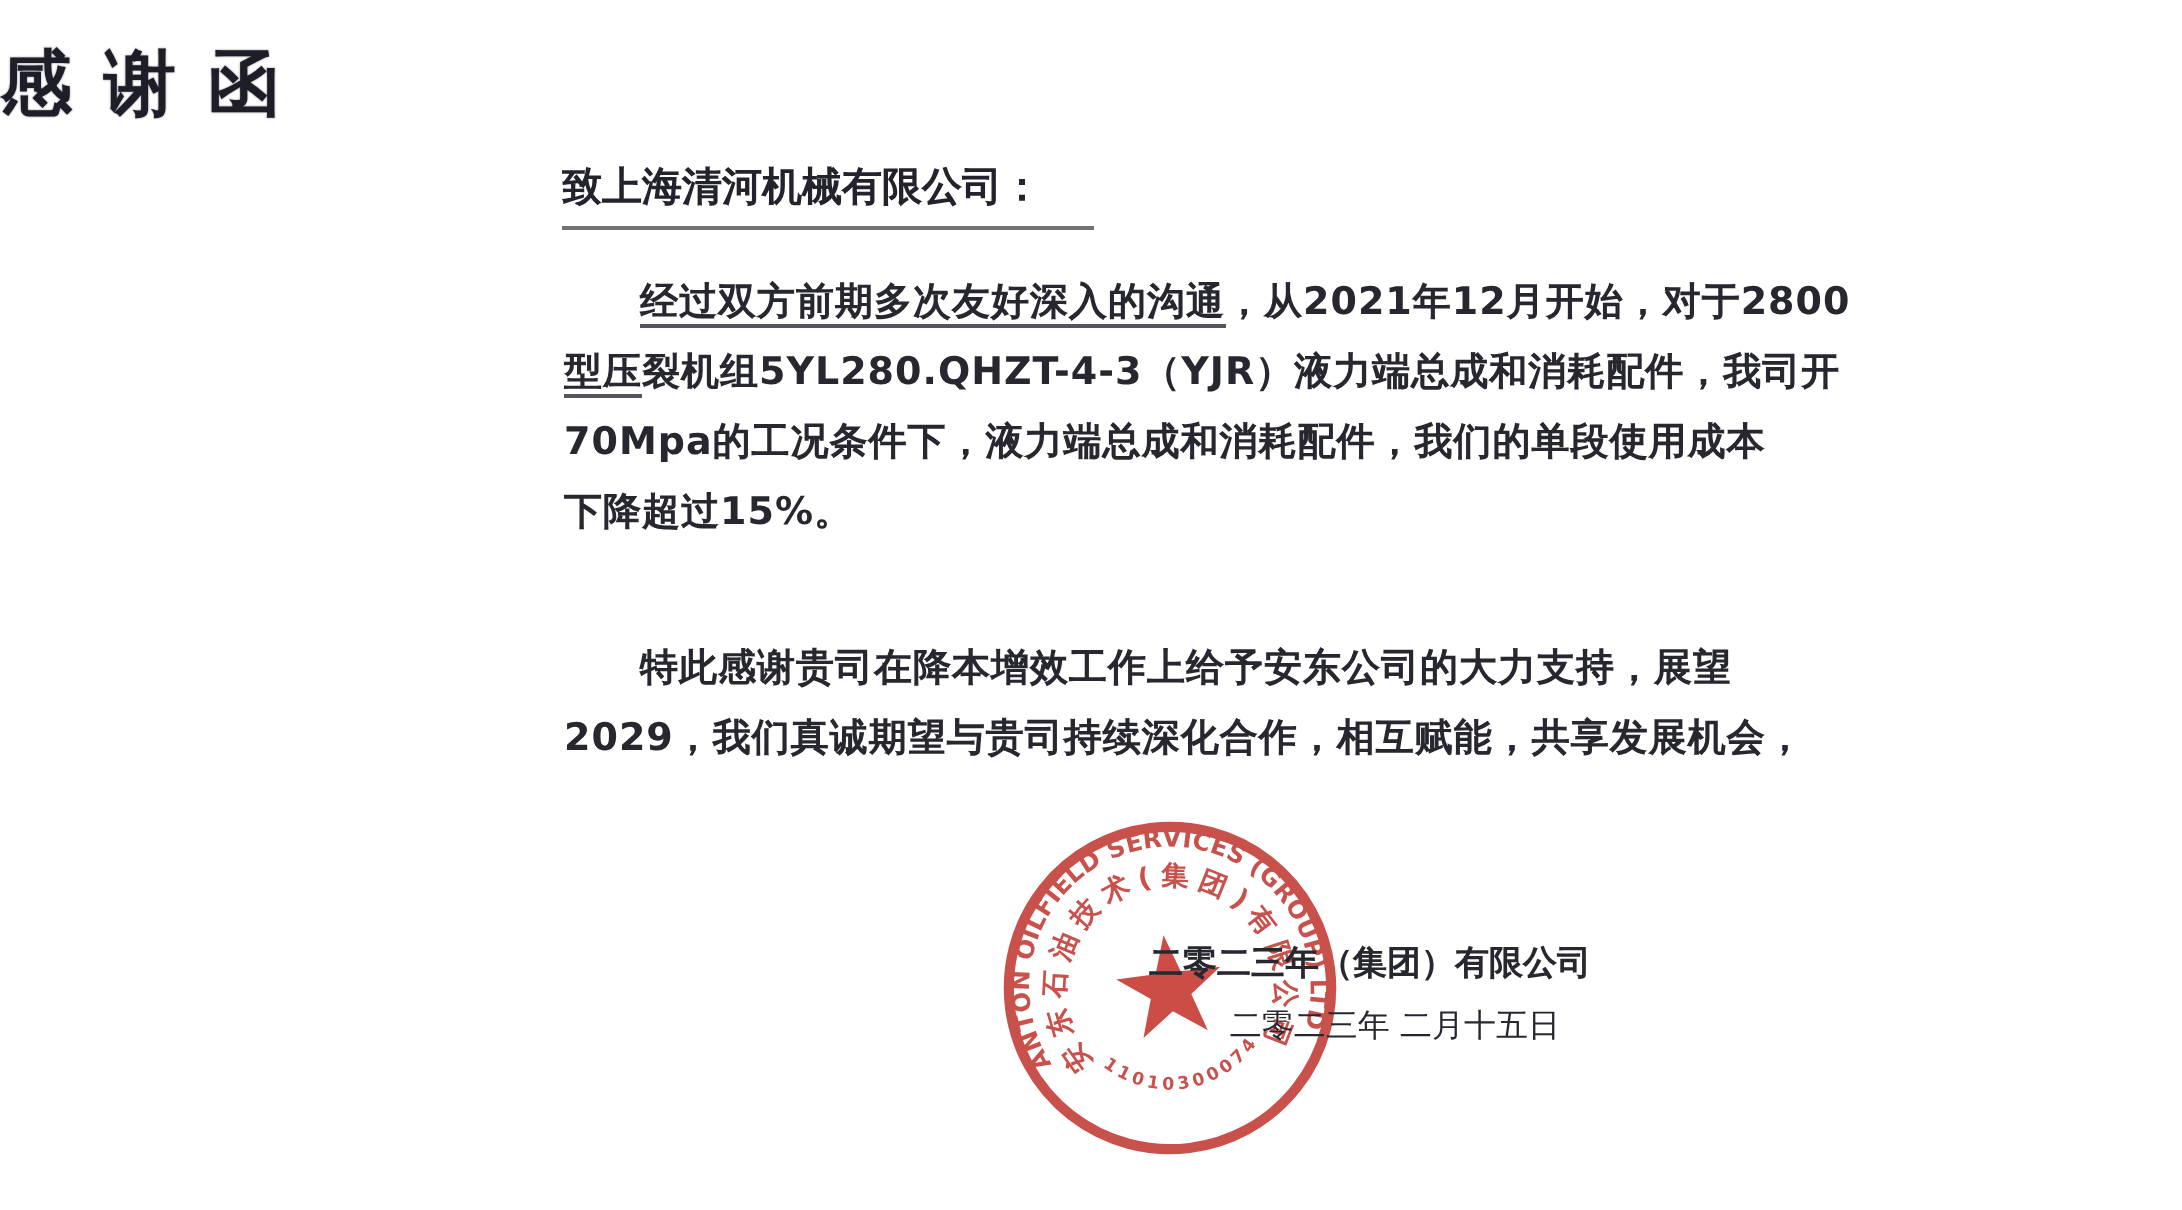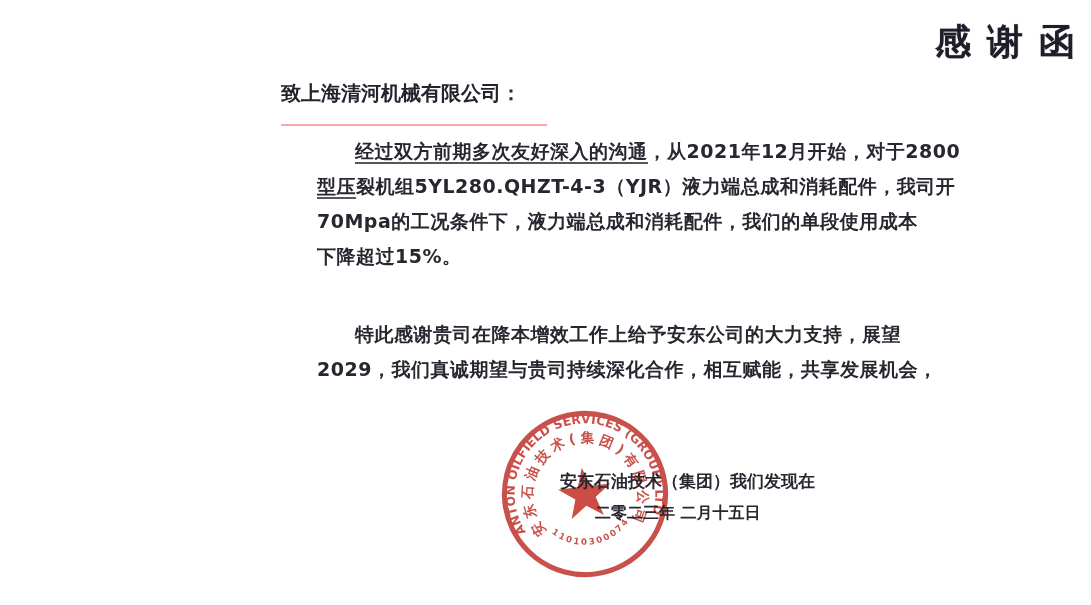--- a/index.html
+++ b/index.html
@@ -9,76 +9,76 @@
     width: 1091px;
     height: 605px;
     background: #ffffff;
     overflow: hidden;
     font-family: "DejaVu Sans", "Liberation Sans", sans-serif;
     color: #26272f;
   }
   .letter-title {
     position: absolute;
     left: 0; right: 0; top: 18px;
-    text-align: right;
+    text-align: left;
     font-size: 36px;
     font-weight: 900;
     letter-spacing: 16px;
     color: #1d1e28;
     text-shadow: 0 0 1px rgba(20,20,35,.6);
   }
   .salutation {
     position: absolute;
     left: 281px; top: 80px;
     font-size: 20px;
     font-weight: 700;
     color: #22232d;
   }
   .salutation .u {
-    border-bottom: 2px solid #fca5a5;
+    border-bottom: 2px solid #737373;
     padding-right: 26px;
-    padding-bottom: 17px;
+    padding-bottom: 6px;
     display: inline-block;
   }
   .body-block {
     position: absolute;
     left: 282px;
     width: 536px;
     font-size: 19px;
     font-weight: 600;
     line-height: 35px;
     color: #26272f;
     letter-spacing: 0.5px;
   }
   .p1 { top: 134px; }
   .p2 { top: 317px; }
-  .line { white-space: nowrap; margin-left: 35px; }
+  .line { white-space: nowrap; }
   .line.indent { text-indent: 2em; }
   .mark-u {
     border-bottom: 2px solid rgba(42,43,53,.8);
     padding-bottom: 0px;
   }
   .signature {
     position: absolute;
     left: 560px; top: 470px;
     width: 250px;
     text-align: center;
     font-size: 17px;
     font-weight: 600;
     color: #26272f;
     z-index: 3;
     white-space: nowrap;
   }
   .sign-date {
     position: absolute;
     left: 595px; top: 503px;
     width: 185px;
-    text-align: left;
+    text-align: right;
     font-size: 16px;
-    font-weight: 700;
+    font-weight: 400;
     color: #26272f;
     z-index: 3;
     white-space: nowrap;
   }
   .seal {
     position: absolute;
     left: 483px; top: 392px;
     width: 204px; height: 204px;
     z-index: 2;
     opacity: 0.88;
@@ -121,17 +121,17 @@
     </text>
     <text font-size="13.5" font-weight="bold" fill="#c23a33">
       <textPath href="#innerArcPath" startOffset="0" textLength="228">安东石油技术(集团)有限公司</textPath>
     </text>
     <text font-size="8.5" font-weight="bold" fill="#c23a33" letter-spacing="2">
       <textPath href="#serialPath" startOffset="4">110103000745</textPath>
     </text>
     <polygon points="100,74 106.2,92.5 125.7,92.7 110,104.2 115.9,122.8 100,111.5 84.1,122.8 90,104.2 74.3,92.7 93.8,92.5" fill="#c5352d"></polygon>
   </svg>
 
-  <div class="signature">安东石油技术（集团）我们发现在</div>
+  <div class="signature">二零二三年（集团）有限公司</div>
 
   <div class="sign-date">二零二三年 二月十五日</div>
 
 </div>
 
 </body></html>

